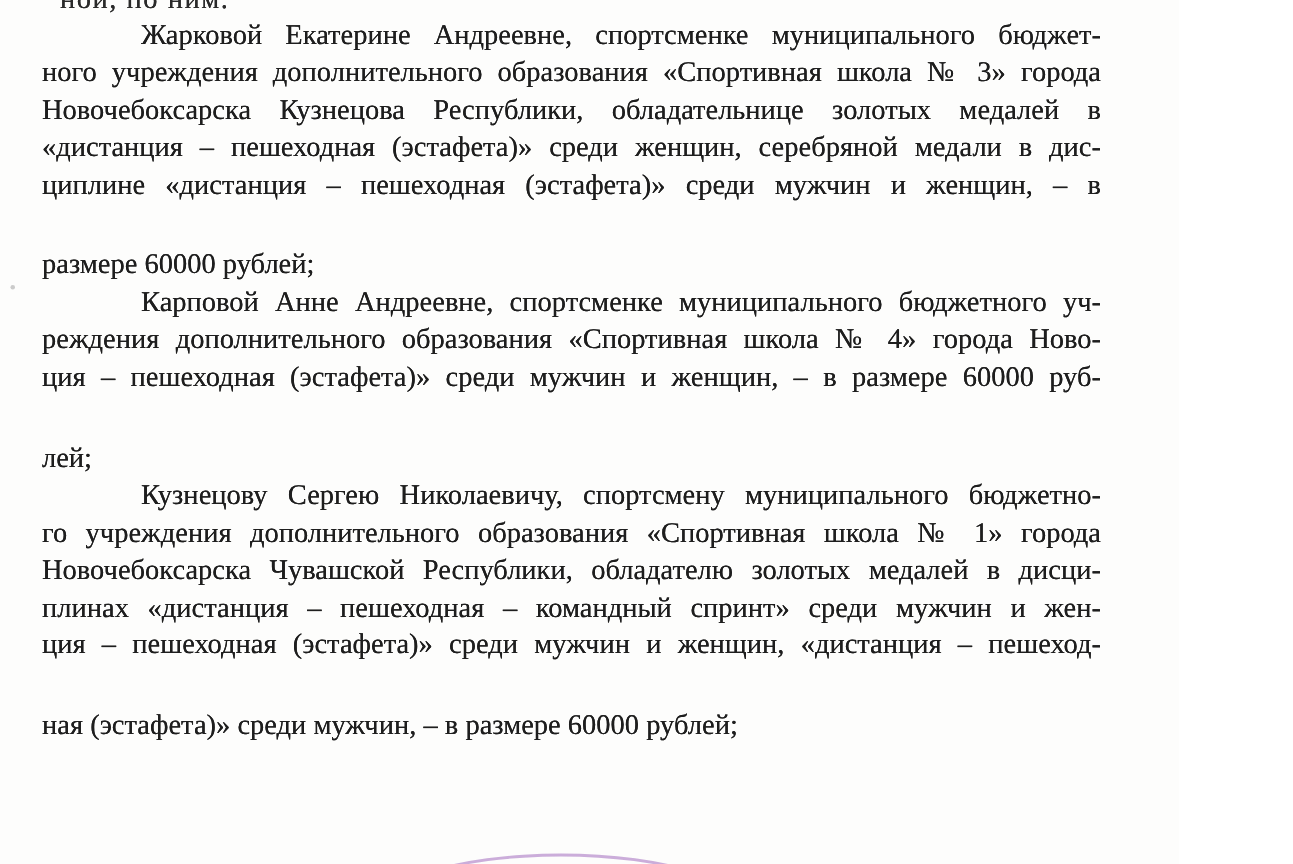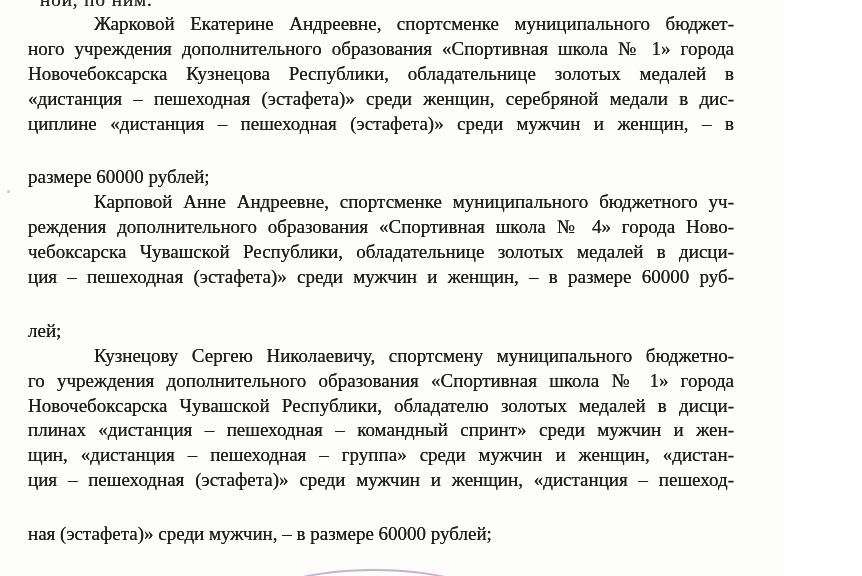--- a/index.html
+++ b/index.html
@@ -64,41 +64,39 @@
 <body>
 
 <div class="page">
 
   <div class="fragment">ной, по ним.</div>
 
   <div class="doc">
 
     <div class="para">
       <span class="line first">Жарковой Екатерине Андреевне, спортсменке муниципального бюджет-</span>
-      <span class="line">ного учреждения дополнительного образования «Спортивная школа № 1» города</span>
+      <span class="line">ного учреждения дополнительного образования «Спортивная школа № 3» города</span>
       <span class="line">Новочебоксарска Кузнецова Республики, обладательнице золотых медалей в</span>
       <span class="line">«дистанция – пешеходная (эстафета)» среди женщин, серебряной медали в дис-</span>
       <span class="line">циплине «дистанция – пешеходная (эстафета)» среди мужчин и женщин, – в</span>
       <span class="line end">размере 60000 рублей;</span>
     </div>
 
     <div class="para">
       <span class="line first">Карповой Анне Андреевне, спортсменке муниципального бюджетного уч-</span>
       <span class="line">реждения дополнительного образования «Спортивная школа № 4» города Ново-</span>
-      <span class="line">чебоксарска Чувашской Республики, обладательнице золотых медалей в дисци-</span>
       <span class="line">ция – пешеходная (эстафета)» среди мужчин и женщин, – в размере 60000 руб-</span>
       <span class="line end">лей;</span>
     </div>
 
     <div class="para">
       <span class="line first">Кузнецову Сергею Николаевичу, спортсмену муниципального бюджетно-</span>
       <span class="line">го учреждения дополнительного образования «Спортивная школа № 1» города</span>
       <span class="line">Новочебоксарска Чувашской Республики, обладателю золотых медалей в дисци-</span>
       <span class="line">плинах «дистанция – пешеходная – командный спринт» среди мужчин и жен-</span>
-      <span class="line">щин, «дистанция – пешеходная – группа» среди мужчин и женщин, «дистан-</span>
       <span class="line">ция – пешеходная (эстафета)» среди мужчин и женщин, «дистанция – пешеход-</span>
       <span class="line end">ная (эстафета)» среди мужчин, – в размере 60000 рублей;</span>
     </div>
 
 
   </div>
 
   <div class="stamp" style="border-color: rgba(162,108,190,0.55);"></div>
 
   <div class="speck s1"></div>

